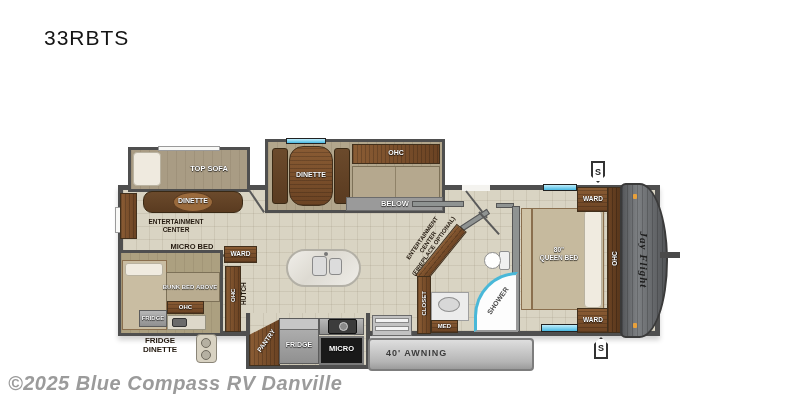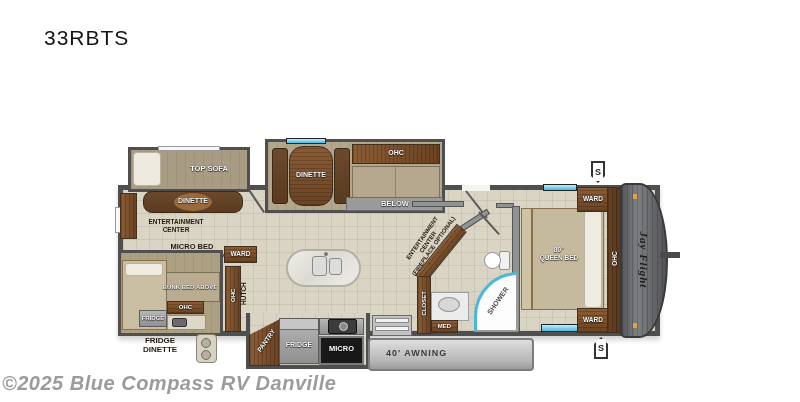--- a/index.html
+++ b/index.html
@@ -200,15 +200,15 @@
   <div class="abs" style="left:686px;top:244px;width:13px;height:26px;background:#2b2b2b;border-radius:2px;border:1px solid #111;"></div>
   <div class="abs" style="left:697px;top:251px;width:9px;height:11px;background:#222;border-radius:2px;"></div>
 
   <div class="abs shield shield-down" style="left:591px;top:161px;width:14px;height:22px;font-size:9px;">
     <span>S</span>
   </div>
   <div class="abs shield shield-up" style="left:594px;top:337px;width:14px;height:22px;font-size:9px;">
     <span>S</span>
   </div>
 
-  <div class="abs" style="left:2px;top:372px;font-size:20px;font-weight:700;font-style:italic;color:#9b9b9b;
+  <div class="abs" style="left:8px;top:372px;font-size:20px;font-weight:700;font-style:italic;color:#9b9b9b;
               letter-spacing:0.5px;">©2025 Blue Compass RV Danville</div>
 </div>
 
 </body></html>

